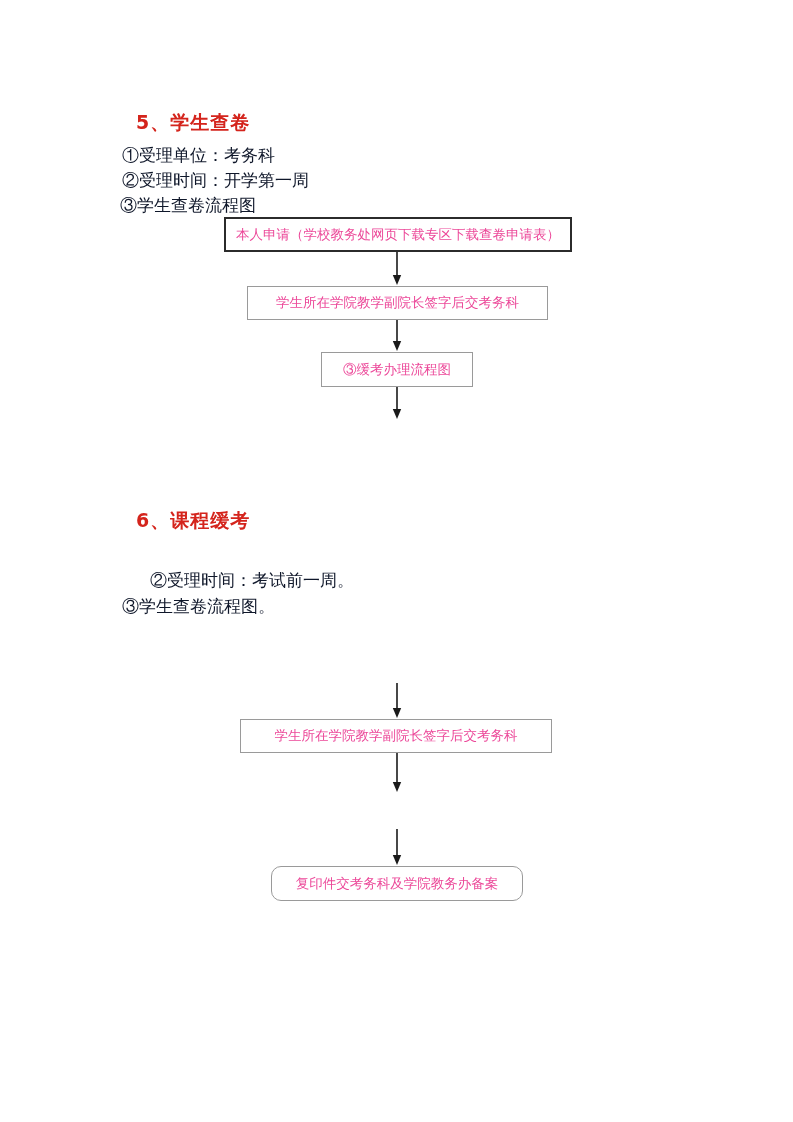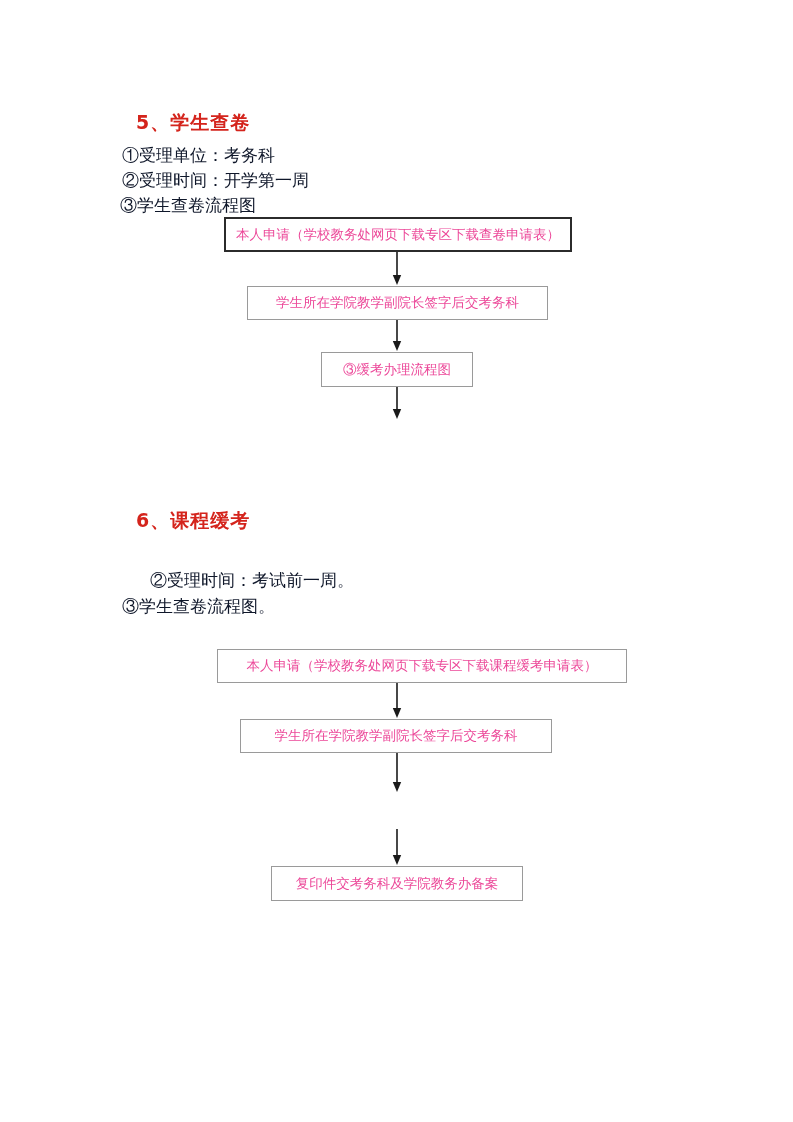--- a/index.html
+++ b/index.html
@@ -111,21 +111,20 @@
   </div>
 
 
   <div class="section-heading" style="left:136px; top:508px;text-align:right;">6、课程缓考</div>
 
 
   <div class="body-line" style="left:122px; top:570px;margin-left:28px;">②受理时间：考试前一周。</div>
 
   <div class="body-line" style="left:122px; top:596px;">③学生查卷流程图。</div>
 
-  <div class="flow-box" style="left:217px; top:649px; width:410px; height:34px;">本人申请（学校教务处网页下载专区下载课程缓考申请表）</div>
 
   <div class="flow-arrow" style="left:390px; top:683px; height:36px;">
     <svg width="14" height="36" viewBox="0 0 14 36">
       <line x1="7" y1="0" x2="7" y2="27" stroke="#1a1a1a" stroke-width="1.6"></line>
       <polygon points="7,35 2.8,25 11.2,25" fill="#1a1a1a"></polygon>
     </svg>
   </div>
 
   <div class="flow-box" style="left:240px; top:719px; width:312px; height:34px;">学生所在学院教学副院长签字后交考务科</div>
 
@@ -137,15 +136,15 @@
   </div>
 
 
   <div class="flow-arrow" style="left:390px; top:829px; height:37px;">
     <svg width="14" height="37" viewBox="0 0 14 37">
       <line x1="7" y1="0" x2="7" y2="28" stroke="#1a1a1a" stroke-width="1.6"></line>
       <polygon points="7,36 2.8,26 11.2,26" fill="#1a1a1a"></polygon>
     </svg>
   </div>
 
-  <div class="flow-box" style="left:271px; top:866px; width:252px; height:35px;">复印件交考务科及学院教务办备案</div>
+  <div class="flow-box" style="left:271px; top:866px; width:252px; height:35px;border-radius:10px;">复印件交考务科及学院教务办备案</div>
 
 </div>
 
 </body></html>

